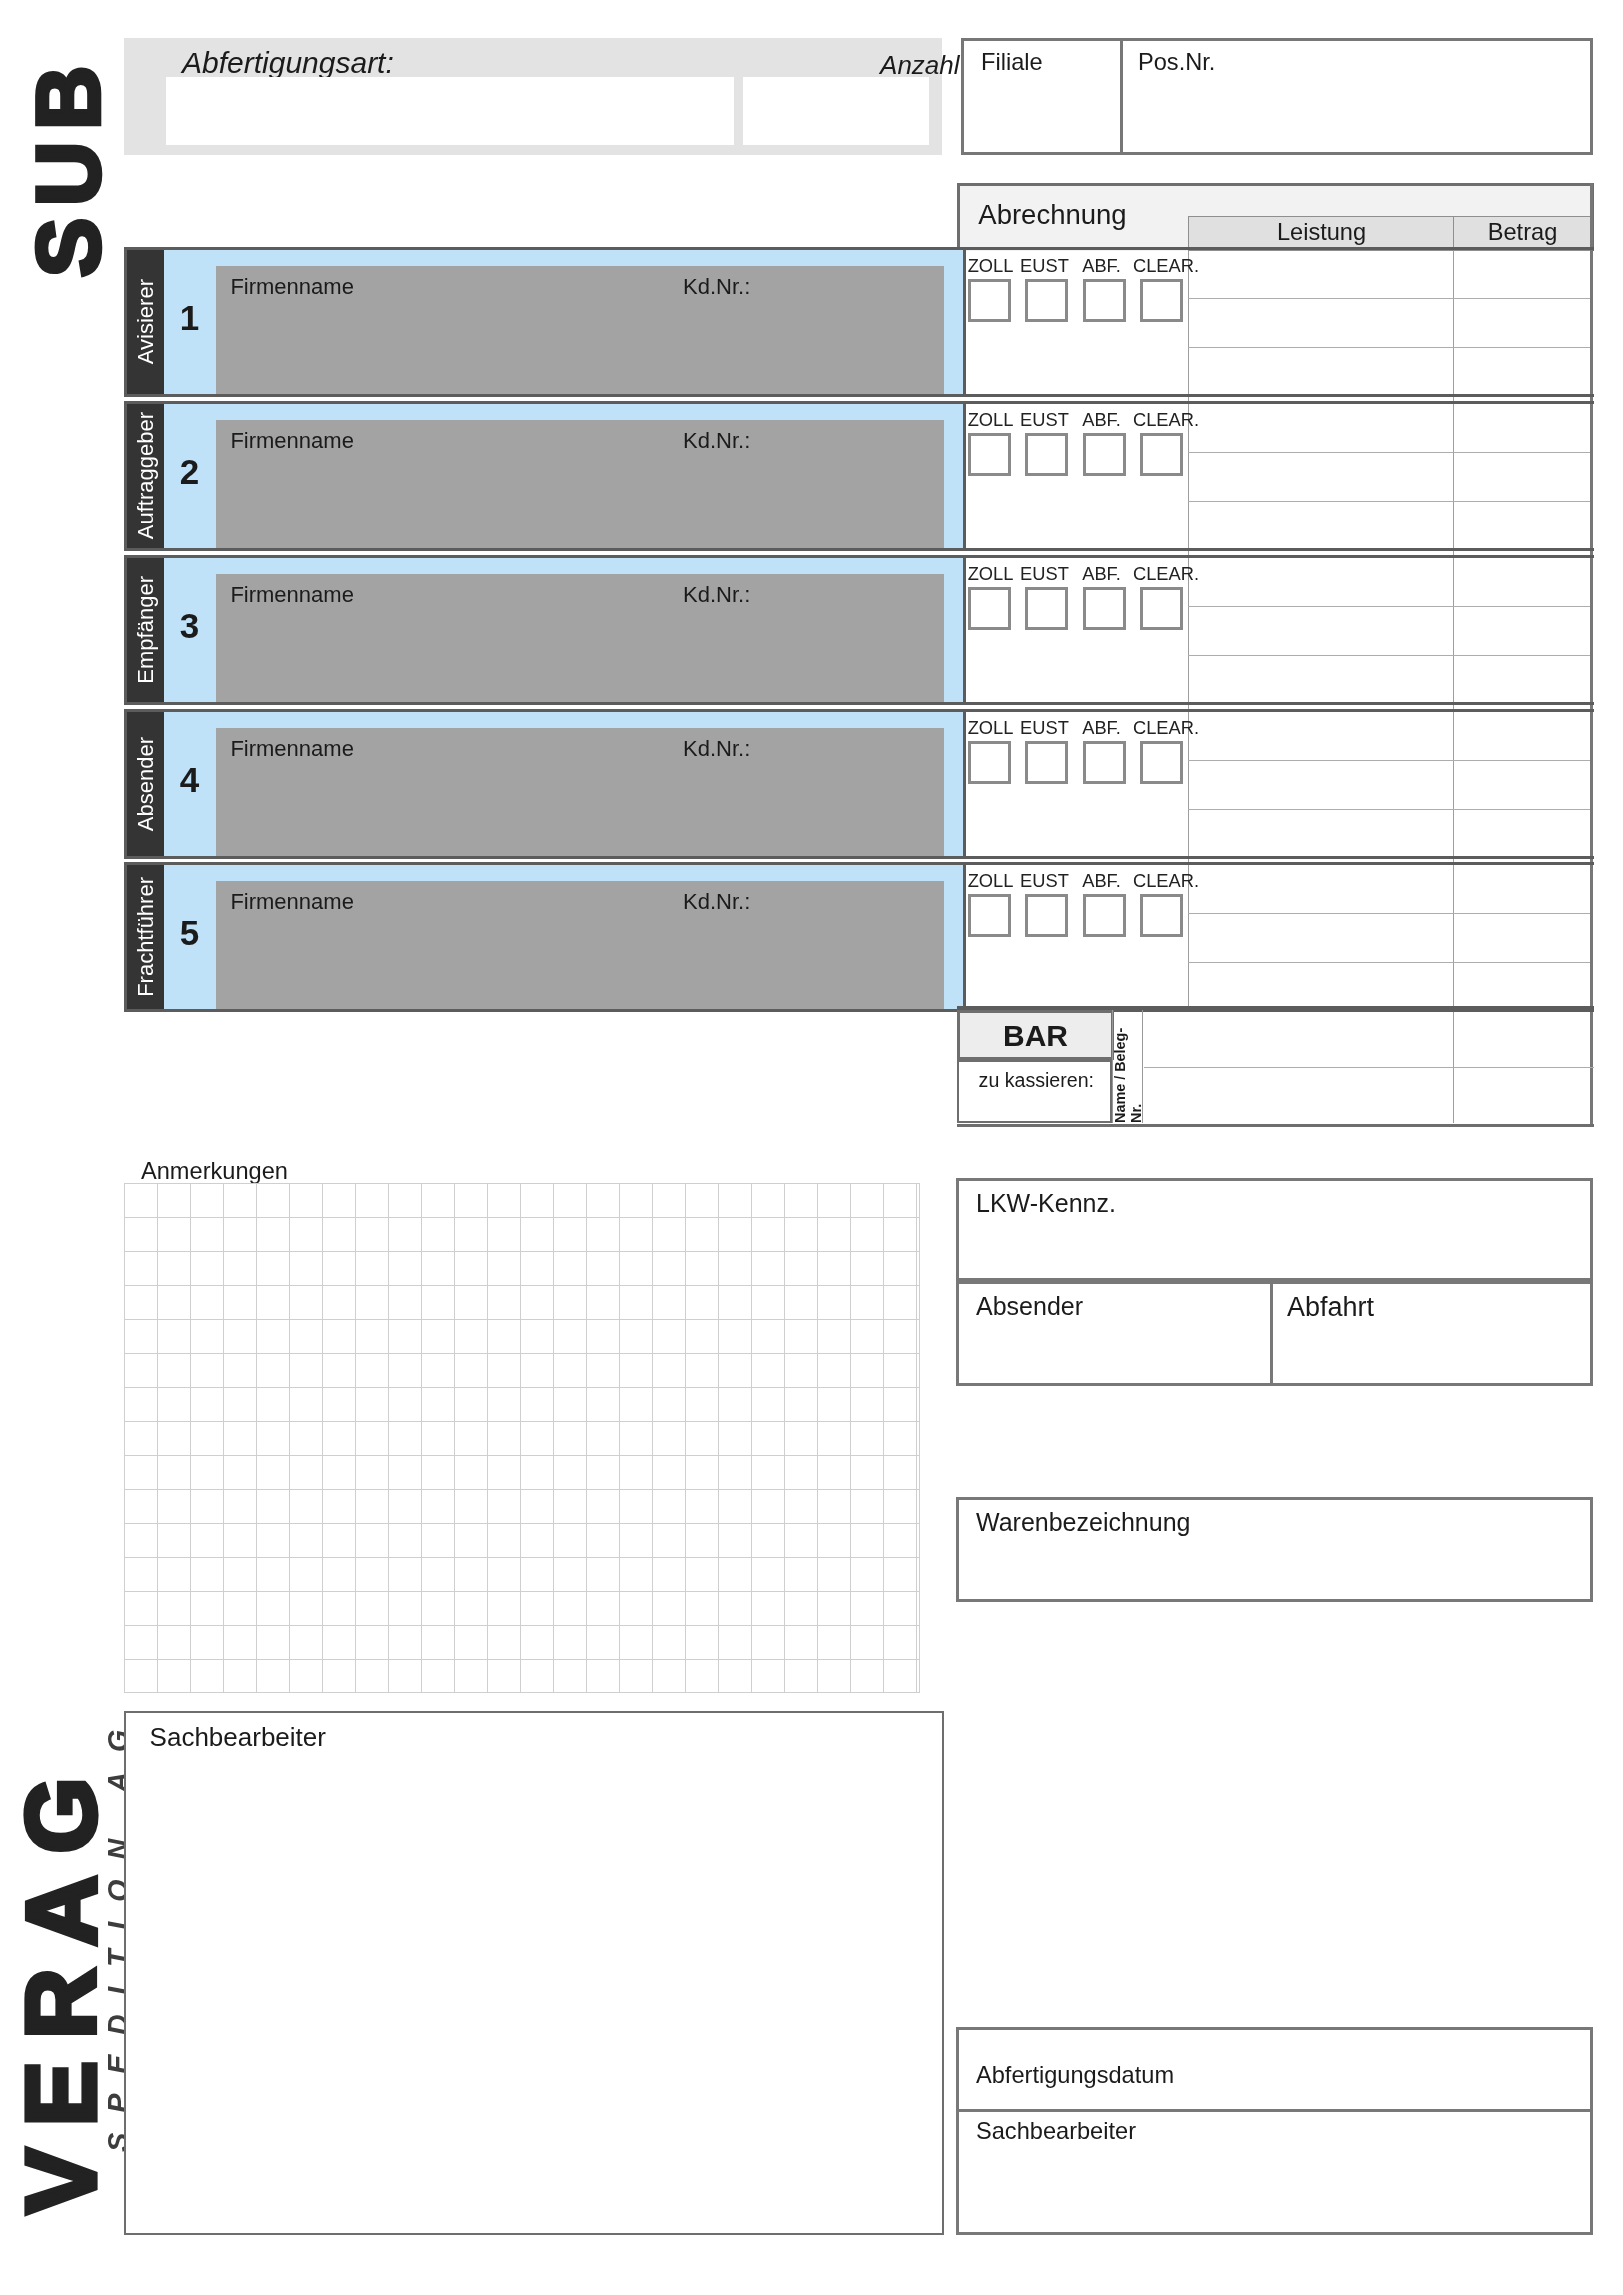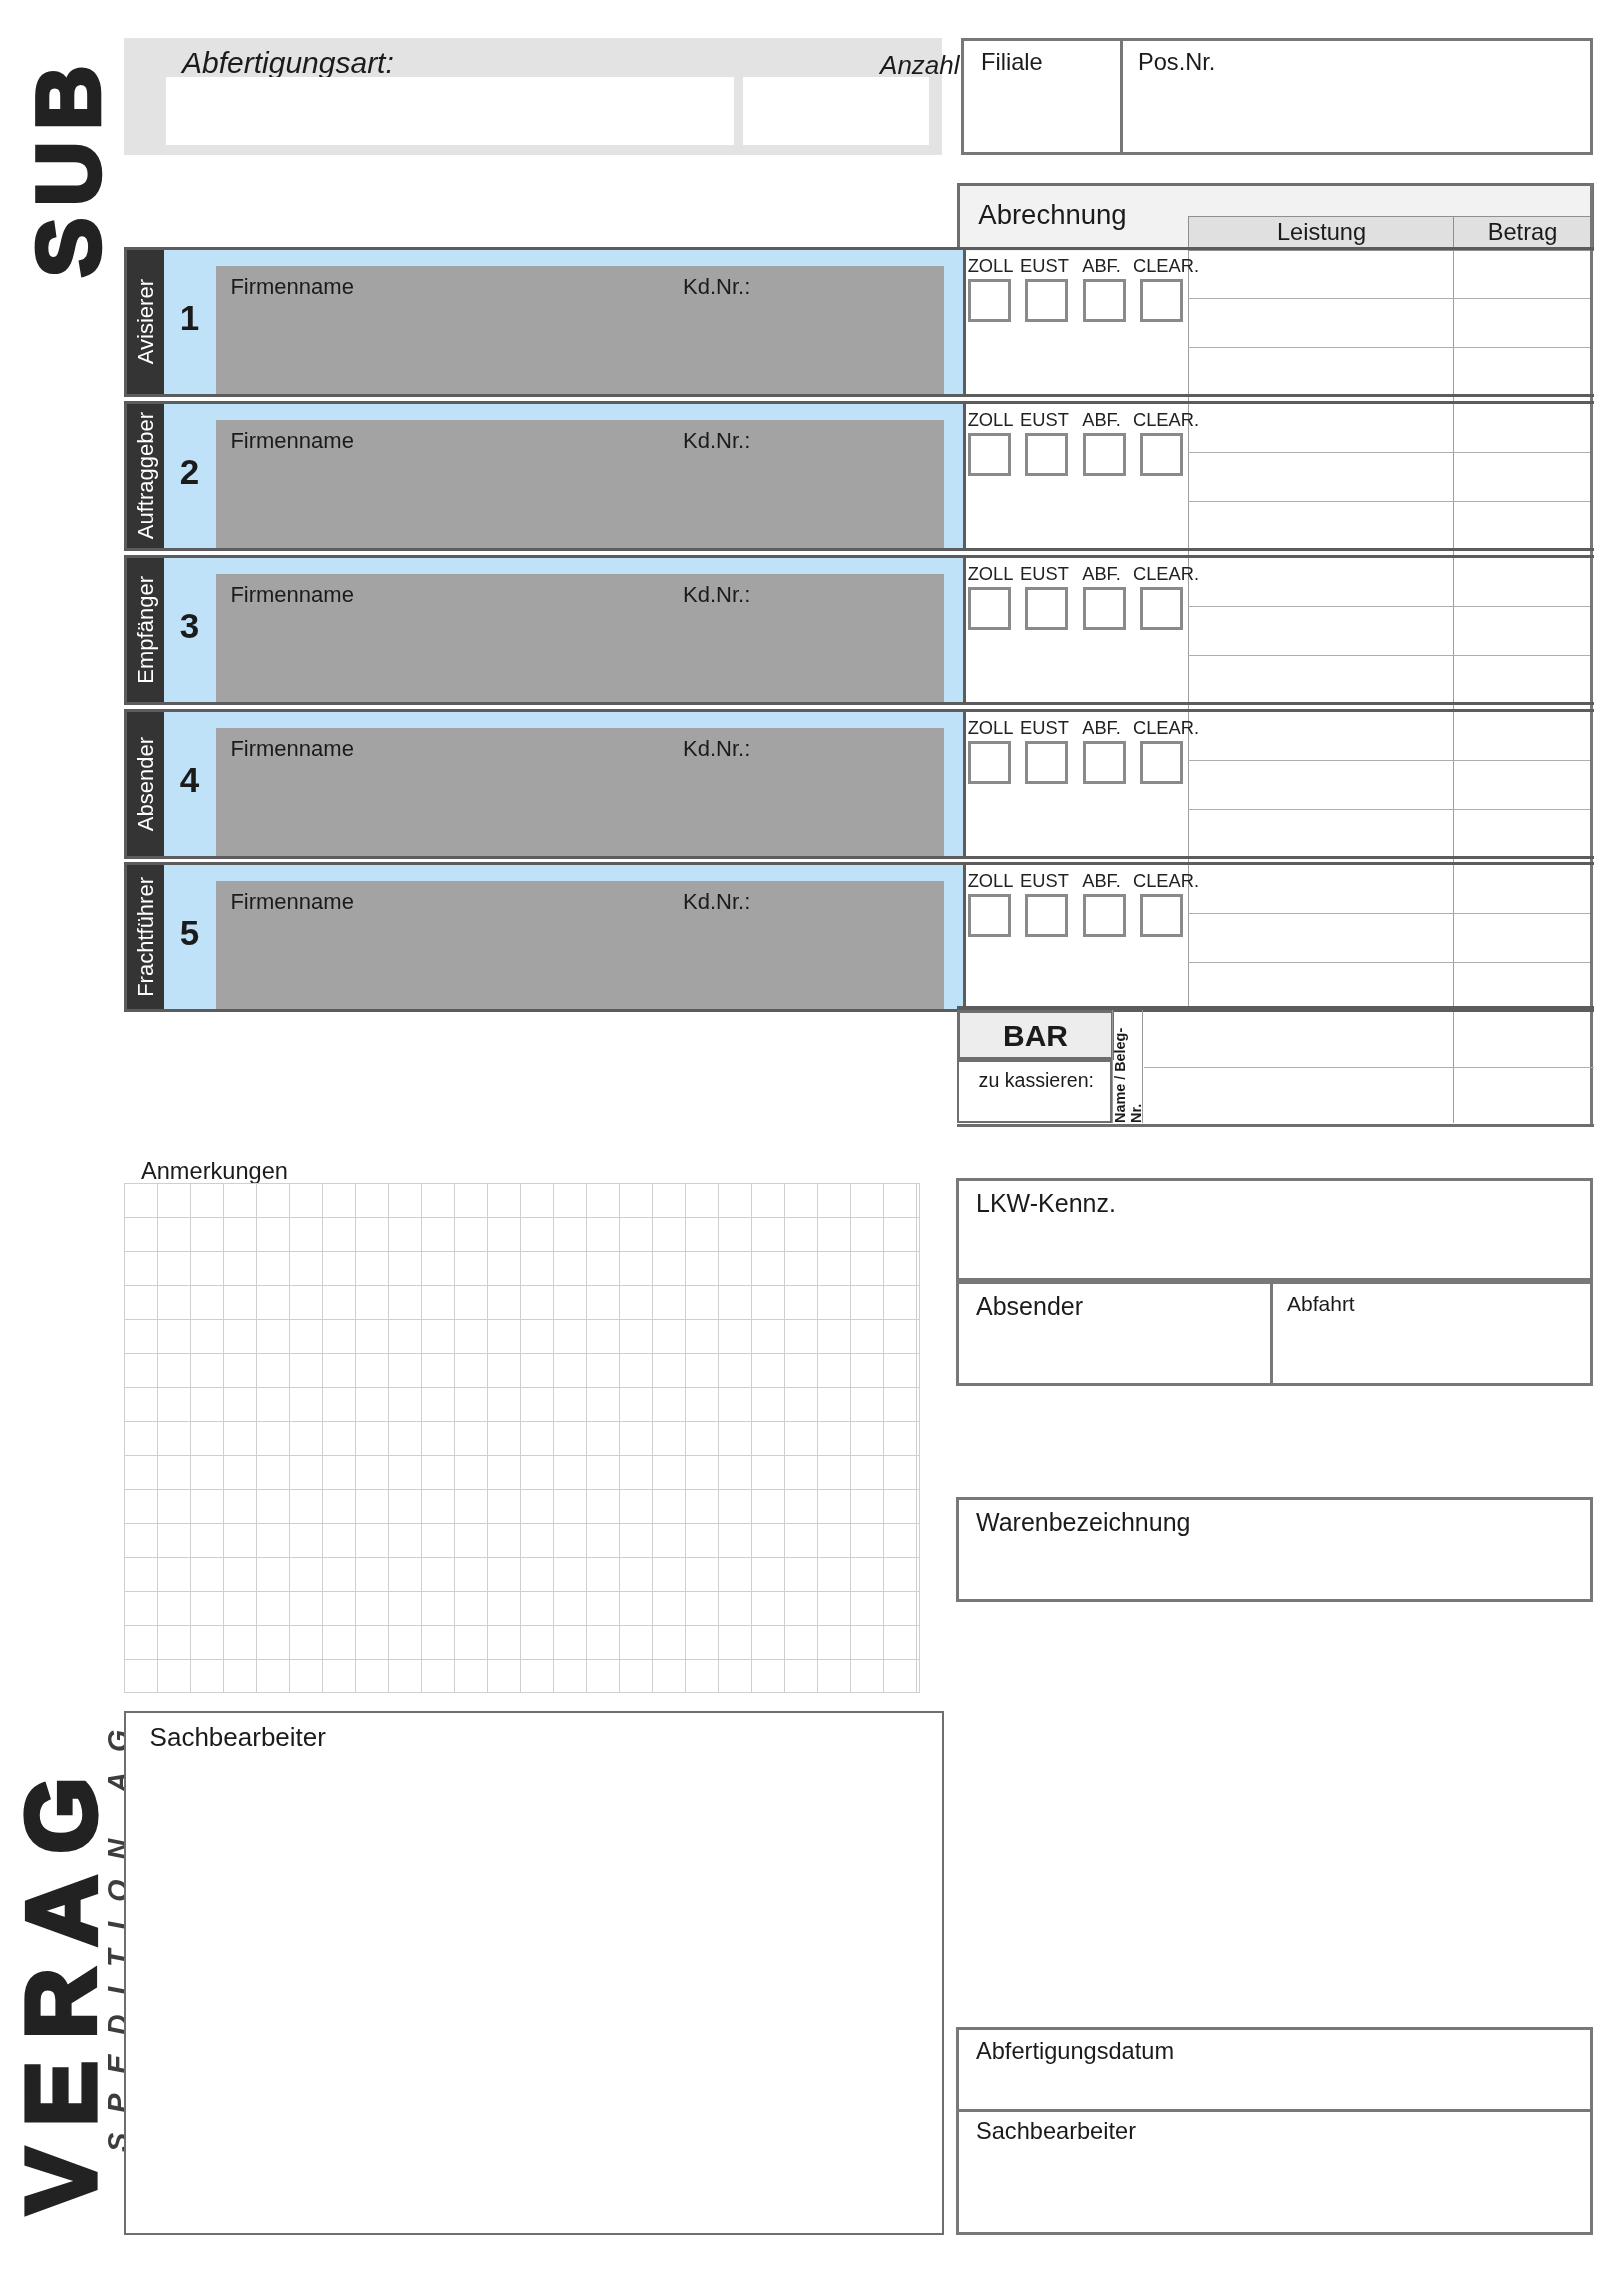--- a/index.html
+++ b/index.html
@@ -58,21 +58,21 @@
   .namestrip .rotlabel{color:#1b1b1b;font-size:14.4px;font-weight:bold;}
   
   .grid{left:124px;top:1183px;width:796px;height:510px;
         background-image:repeating-linear-gradient(to right,#cfcfcf 0 1.3px,transparent 1.3px 33px),
                          repeating-linear-gradient(to bottom,#cfcfcf 0 1.3px,transparent 1.3px 34px);
         border-right:1.3px solid #cfcfcf;border-bottom:1.3px solid #cfcfcf;background-color:#fff;}
   .anmlabel{position:absolute;left:141px;top:1158px;font-size:23.6px;}
   
   .rbox{left:956px;width:637px;border:3.3px solid #787878;background:#fff;}
   .rlabel{position:absolute;left:17px;top:7.9px;font-size:25px;}
-  .rlabel2{position:absolute;left:328px;top:7.9px;font-size:21px;}
+  .rlabel2{position:absolute;left:328px;top:7.9px;font-size:27px;}
   .vdiv{position:absolute;left:311px;top:0;width:2.6px;height:100%;background:#787878;}
   .hdiv{position:absolute;left:0;top:79px;width:100%;height:2.6px;background:#787878;}
   
   .zollbox{left:124px;top:1711px;width:820px;height:524px;border:2.6px solid #6e6e6e;background:#fff;}
   .zolllabel{position:absolute;left:23.6px;top:9.2px;font-size:26px;}
 </style>
 </head>
 <body>
 
 <div id="page">
@@ -274,21 +274,21 @@
     <span class="rlabel">Absender</span>
     <span class="rlabel2">Abfahrt</span>
     <div class="abs" style="left:0;top:33px;width:308px;height:65px;"></div>
     <div class="abs" style="left:314px;top:33px;width:314px;height:65px;"></div>
   </div>
   <div class="abs rbox" style="top:1497px;height:105px;">
     <span class="rlabel">Warenbezeichnung</span>
   </div>
   <div class="abs rbox" style="top:2027px;height:208px;">
     <div class="hdiv"></div>
-    <span class="rlabel" style="font-size:23.6px;">Abfertigungsdatum</span>
+    <span class="rlabel" style="font-size:23.6px;margin-top:24px;">Abfertigungsdatum</span>
     <span class="rlabel" style="font-size:23.6px;top:88px;">Sachbearbeiter</span>
     <div class="abs" style="left:0;top:34px;width:631px;height:44px;"></div>
     <div class="abs" style="left:0;top:119px;width:631px;height:82px;"></div>
   </div>
 
   <div class="abs zollbox">
     <span class="zolllabel">Sachbearbeiter</span>
   </div>
 
 </div>

